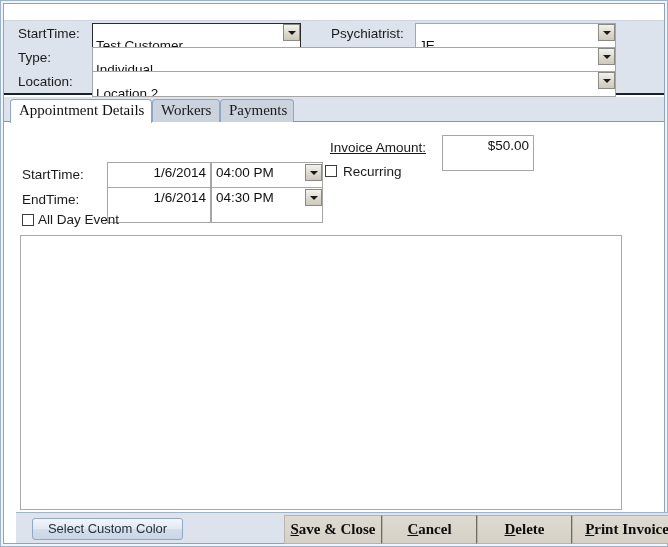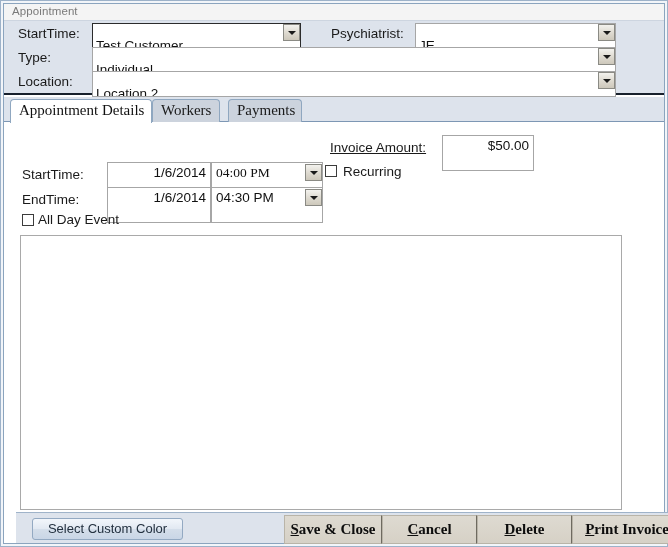--- a/index.html
+++ b/index.html
@@ -279,23 +279,20 @@
   .btn.w-print { width: 110px; }
 </style>
 </head>
 <body>
 
 <div id="app">
 
   <div class="win-frame"></div>
   <div class="win-frame-inner"></div>
 
-  <div class="titlebar">
-    <span class="title-text">Appointment</span>
-  </div>
 
   <div class="header-panel">
 
     <div class="hrow r1">
       <span class="lbl" style="left:14px; top:1px;">StartTime:</span>
       <div class="field dark" style="left:88px; top:0px; width:209px;">
         <span>Test Customer</span>
       </div>
       <div class="dropbtn" style="left:279px; top:1px;">
         <span class="caret"></span>
@@ -331,41 +328,41 @@
     </div>
   </div>
 
   <div class="tabstrip">
     <div class="tab active" style="left:6px; width:142px;">
       <span>Appointment Details</span>
     </div>
     <div class="tab" style="left:148px; width:68px;">
       <span>Workers</span>
     </div>
-    <div class="tab" style="left:224px; width:74px;">
+    <div class="tab" style="left:216px; width:74px;">
       <span>Payments</span>
     </div>
   </div>
 
   <div class="color-strip">
     <div class="bar"></div>
   </div>
 
   <div class="content">
 
     <span class="clbl" style="left:326px; top:17px;text-decoration:underline;">Invoice Amount:</span>
     <div class="cfield right" style="left:438px; top:13px; width:92px;">
       <span>$50.00</span>
     </div>
 
     <span class="clbl" style="left:18px; top:44px;">StartTime:</span>
     <div class="cfield right" style="left:103px; top:40px; width:104px;">
       <span>1/6/2014</span>
     </div>
-    <div class="cfield" style="left:207px; top:40px; width:112px;font-family:Liberation Serif, serif;">
+    <div class="cfield" style="left:207px; top:40px; width:112px;">
       <span>04:00 PM</span>
     </div>
     <div class="dropbtn" style="left:301px; top:42px;">
       <span class="caret"></span>
     </div>
 
     <div class="chk" style="left:321px; top:43px;"></div>
     <span class="clbl" style="left:339px; top:41px;">Recurring</span>
 
     <span class="clbl" style="left:18px; top:69px;">EndTime:</span>

